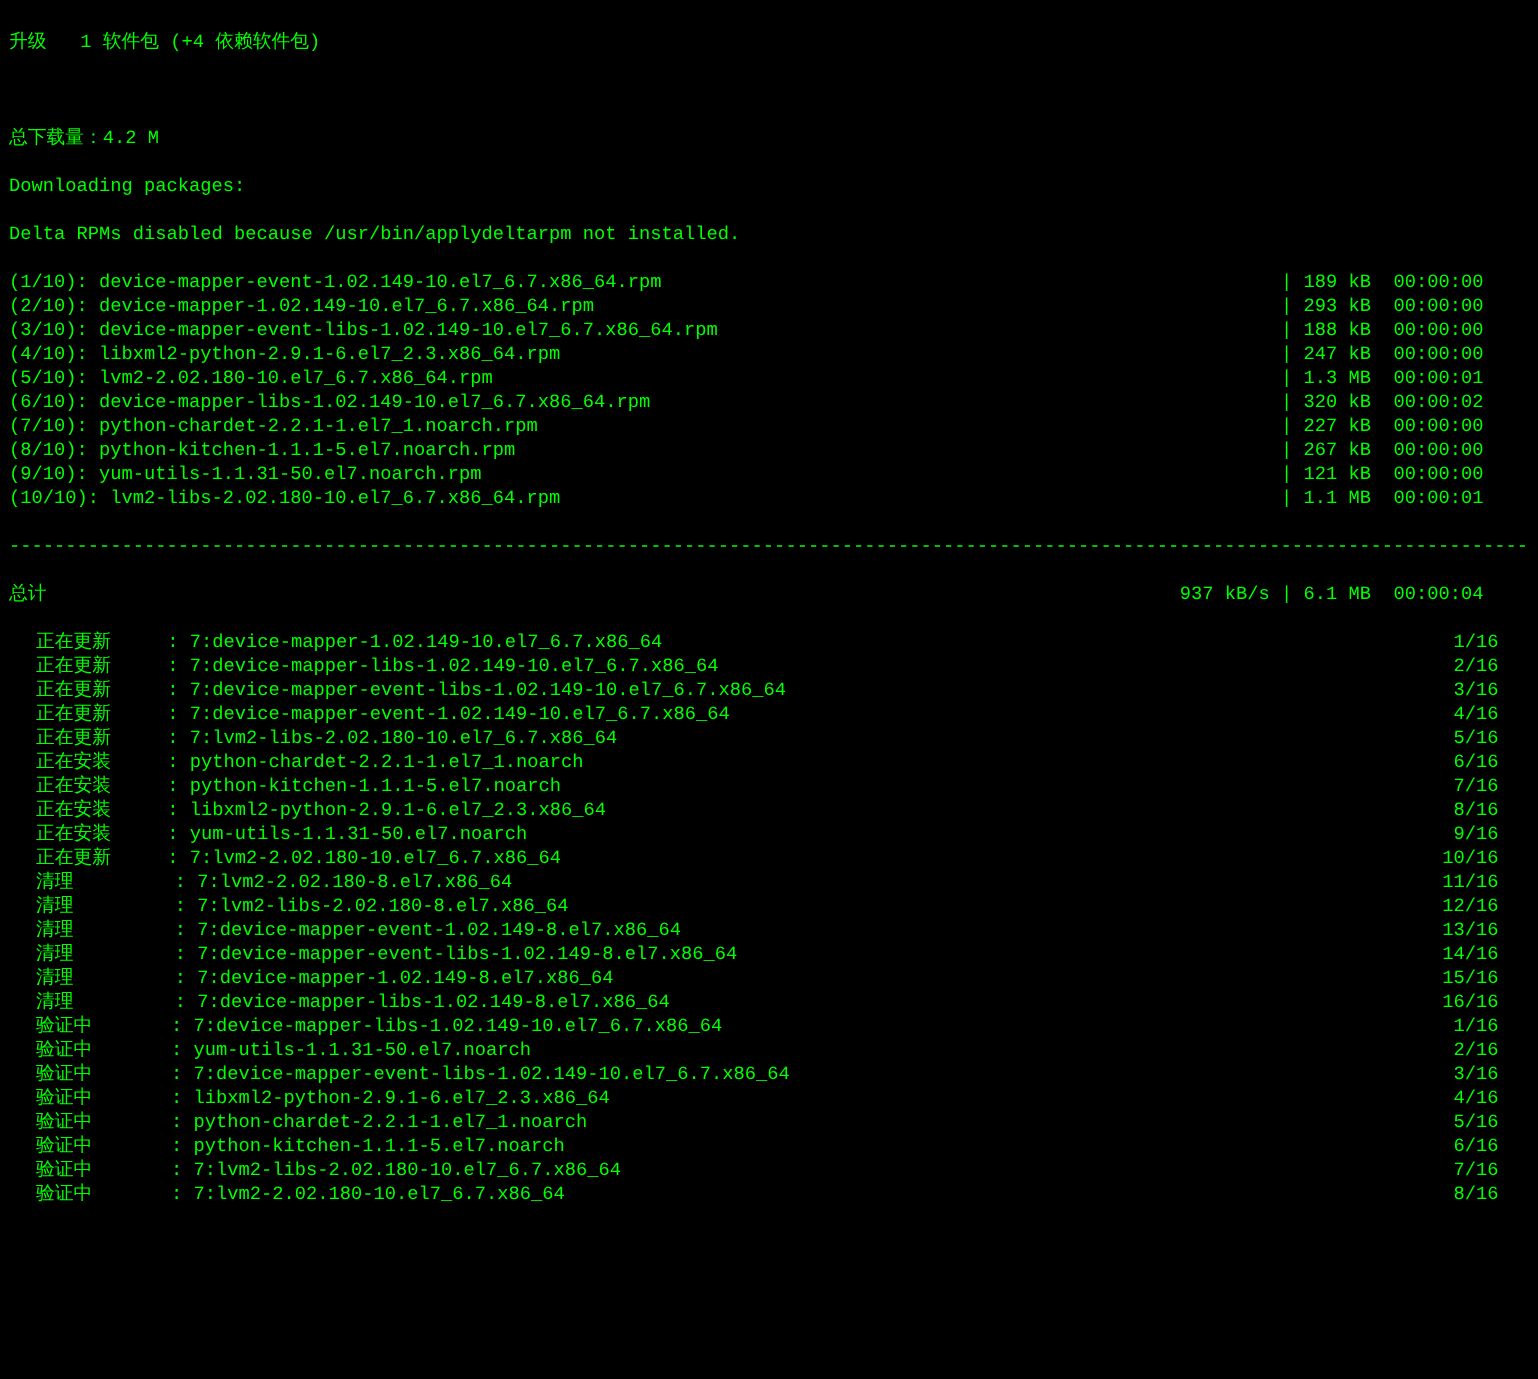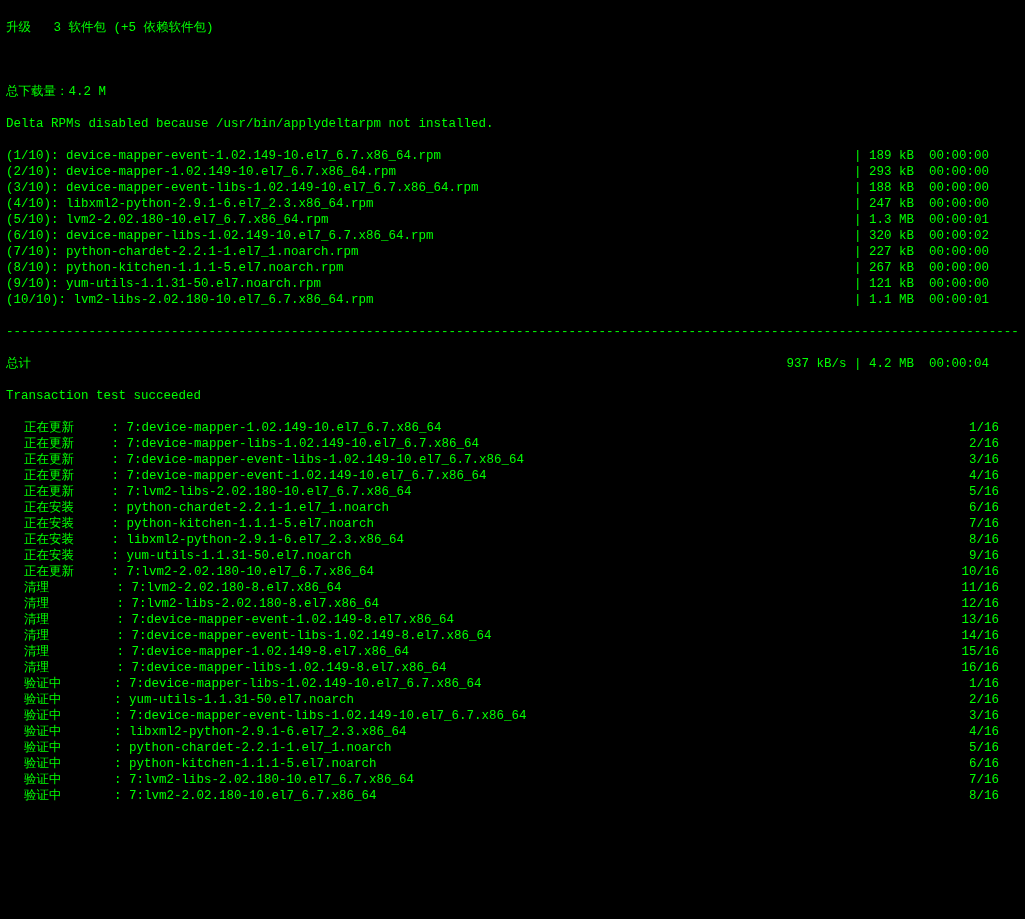--- a/index.html
+++ b/index.html
@@ -8,33 +8,33 @@
   .row .l{flex:0 0 auto;}
   .row .m{flex:1 1 auto;}
   .row .r{flex:0 0 auto;text-align:left;}
   .hr{color:#00ff00;}
   .indent1{padding-left:18px;}
 </style>
 </head>
 <body>
 
 <div class="term">
-<div>升级   3 软件包 (+5 依赖软件包)</div>
+<div>升级   1 软件包 (+4 依赖软件包)</div>
 <div>&nbsp;</div>
 <div>总下载量：4.2 M</div>
+<div>Downloading packages:</div>
 <div>Delta RPMs disabled because /usr/bin/applydeltarpm not installed.</div>
 <div id="dl-list"><div class="row"><span class="l">(1/10): device-mapper-event-1.02.149-10.el7_6.7.x86_64.rpm</span><span class="m"></span><span class="r">| 189 kB  00:00:00</span><span style="width:30px"></span></div><div class="row"><span class="l">(2/10): device-mapper-1.02.149-10.el7_6.7.x86_64.rpm</span><span class="m"></span><span class="r">| 293 kB  00:00:00</span><span style="width:30px"></span></div><div class="row"><span class="l">(3/10): device-mapper-event-libs-1.02.149-10.el7_6.7.x86_64.rpm</span><span class="m"></span><span class="r">| 188 kB  00:00:00</span><span style="width:30px"></span></div><div class="row"><span class="l">(4/10): libxml2-python-2.9.1-6.el7_2.3.x86_64.rpm</span><span class="m"></span><span class="r">| 247 kB  00:00:00</span><span style="width:30px"></span></div><div class="row"><span class="l">(5/10): lvm2-2.02.180-10.el7_6.7.x86_64.rpm</span><span class="m"></span><span class="r">| 1.3 MB  00:00:01</span><span style="width:30px"></span></div><div class="row"><span class="l">(6/10): device-mapper-libs-1.02.149-10.el7_6.7.x86_64.rpm</span><span class="m"></span><span class="r">| 320 kB  00:00:02</span><span style="width:30px"></span></div><div class="row"><span class="l">(7/10): python-chardet-2.2.1-1.el7_1.noarch.rpm</span><span class="m"></span><span class="r">| 227 kB  00:00:00</span><span style="width:30px"></span></div><div class="row"><span class="l">(8/10): python-kitchen-1.1.1-5.el7.noarch.rpm</span><span class="m"></span><span class="r">| 267 kB  00:00:00</span><span style="width:30px"></span></div><div class="row"><span class="l">(9/10): yum-utils-1.1.31-50.el7.noarch.rpm</span><span class="m"></span><span class="r">| 121 kB  00:00:00</span><span style="width:30px"></span></div><div class="row"><span class="l">(10/10): lvm2-libs-2.02.180-10.el7_6.7.x86_64.rpm</span><span class="m"></span><span class="r">| 1.1 MB  00:00:01</span><span style="width:30px"></span></div></div>
 <div class="hr" id="hr1">---------------------------------------------------------------------------------------------------------------------------------------</div>
 <div class="row">
   <span class="l">总计</span>
   <span class="m"></span>
-  <span class="r">937 kB/s | 4.2 MB  00:00:04</span>
+  <span class="r">937 kB/s | 6.1 MB  00:00:04</span>
   <span style="width:30px"></span>
 </div>
-<div>Transaction test succeeded</div>
 <div id="steps"><div class="row"><span class="l indent1">正在更新     </span><span class="l">: 7:device-mapper-1.02.149-10.el7_6.7.x86_64</span><span class="m"></span><span class="r">1/16</span><span style="width: 20px;"></span></div><div class="row"><span class="l indent1">正在更新     </span><span class="l">: 7:device-mapper-libs-1.02.149-10.el7_6.7.x86_64</span><span class="m"></span><span class="r">2/16</span><span style="width: 20px;"></span></div><div class="row"><span class="l indent1">正在更新     </span><span class="l">: 7:device-mapper-event-libs-1.02.149-10.el7_6.7.x86_64</span><span class="m"></span><span class="r">3/16</span><span style="width: 20px;"></span></div><div class="row"><span class="l indent1">正在更新     </span><span class="l">: 7:device-mapper-event-1.02.149-10.el7_6.7.x86_64</span><span class="m"></span><span class="r">4/16</span><span style="width: 20px;"></span></div><div class="row"><span class="l indent1">正在更新     </span><span class="l">: 7:lvm2-libs-2.02.180-10.el7_6.7.x86_64</span><span class="m"></span><span class="r">5/16</span><span style="width: 20px;"></span></div><div class="row"><span class="l indent1">正在安装     </span><span class="l">: python-chardet-2.2.1-1.el7_1.noarch</span><span class="m"></span><span class="r">6/16</span><span style="width: 20px;"></span></div><div class="row"><span class="l indent1">正在安装     </span><span class="l">: python-kitchen-1.1.1-5.el7.noarch</span><span class="m"></span><span class="r">7/16</span><span style="width: 20px;"></span></div><div class="row"><span class="l indent1">正在安装     </span><span class="l">: libxml2-python-2.9.1-6.el7_2.3.x86_64</span><span class="m"></span><span class="r">8/16</span><span style="width: 20px;"></span></div><div class="row"><span class="l indent1">正在安装     </span><span class="l">: yum-utils-1.1.31-50.el7.noarch</span><span class="m"></span><span class="r">9/16</span><span style="width: 20px;"></span></div><div class="row"><span class="l indent1">正在更新     </span><span class="l">: 7:lvm2-2.02.180-10.el7_6.7.x86_64</span><span class="m"></span><span class="r">10/16</span><span style="width: 20px;"></span></div><div class="row"><span class="l indent1">清理         </span><span class="l">: 7:lvm2-2.02.180-8.el7.x86_64</span><span class="m"></span><span class="r">11/16</span><span style="width: 20px;"></span></div><div class="row"><span class="l indent1">清理         </span><span class="l">: 7:lvm2-libs-2.02.180-8.el7.x86_64</span><span class="m"></span><span class="r">12/16</span><span style="width: 20px;"></span></div><div class="row"><span class="l indent1">清理         </span><span class="l">: 7:device-mapper-event-1.02.149-8.el7.x86_64</span><span class="m"></span><span class="r">13/16</span><span style="width: 20px;"></span></div><div class="row"><span class="l indent1">清理         </span><span class="l">: 7:device-mapper-event-libs-1.02.149-8.el7.x86_64</span><span class="m"></span><span class="r">14/16</span><span style="width: 20px;"></span></div><div class="row"><span class="l indent1">清理         </span><span class="l">: 7:device-mapper-1.02.149-8.el7.x86_64</span><span class="m"></span><span class="r">15/16</span><span style="width: 20px;"></span></div><div class="row"><span class="l indent1">清理         </span><span class="l">: 7:device-mapper-libs-1.02.149-8.el7.x86_64</span><span class="m"></span><span class="r">16/16</span><span style="width: 20px;"></span></div><div class="row"><span class="l indent1">验证中       </span><span class="l">: 7:device-mapper-libs-1.02.149-10.el7_6.7.x86_64</span><span class="m"></span><span class="r">1/16</span><span style="width: 20px;"></span></div><div class="row"><span class="l indent1">验证中       </span><span class="l">: yum-utils-1.1.31-50.el7.noarch</span><span class="m"></span><span class="r">2/16</span><span style="width: 20px;"></span></div><div class="row"><span class="l indent1">验证中       </span><span class="l">: 7:device-mapper-event-libs-1.02.149-10.el7_6.7.x86_64</span><span class="m"></span><span class="r">3/16</span><span style="width: 20px;"></span></div><div class="row"><span class="l indent1">验证中       </span><span class="l">: libxml2-python-2.9.1-6.el7_2.3.x86_64</span><span class="m"></span><span class="r">4/16</span><span style="width: 20px;"></span></div><div class="row"><span class="l indent1">验证中       </span><span class="l">: python-chardet-2.2.1-1.el7_1.noarch</span><span class="m"></span><span class="r">5/16</span><span style="width: 20px;"></span></div><div class="row"><span class="l indent1">验证中       </span><span class="l">: python-kitchen-1.1.1-5.el7.noarch</span><span class="m"></span><span class="r">6/16</span><span style="width: 20px;"></span></div><div class="row"><span class="l indent1">验证中       </span><span class="l">: 7:lvm2-libs-2.02.180-10.el7_6.7.x86_64</span><span class="m"></span><span class="r">7/16</span><span style="width: 20px;"></span></div><div class="row"><span class="l indent1">验证中       </span><span class="l">: 7:lvm2-2.02.180-10.el7_6.7.x86_64</span><span class="m"></span><span class="r">8/16</span><span style="width: 20px;"></span></div></div>
 
 
 
 
 
 
 
 
 

